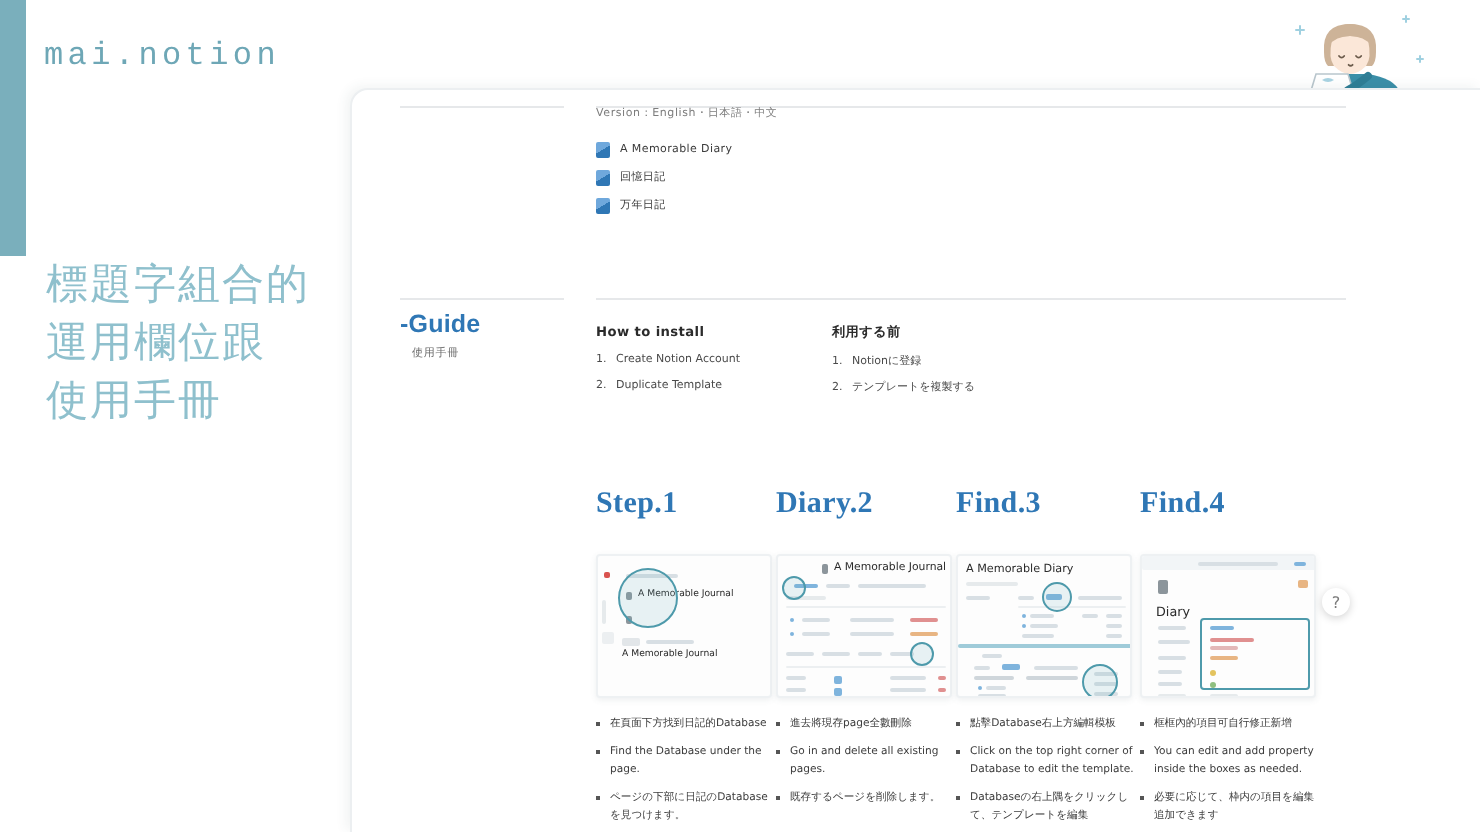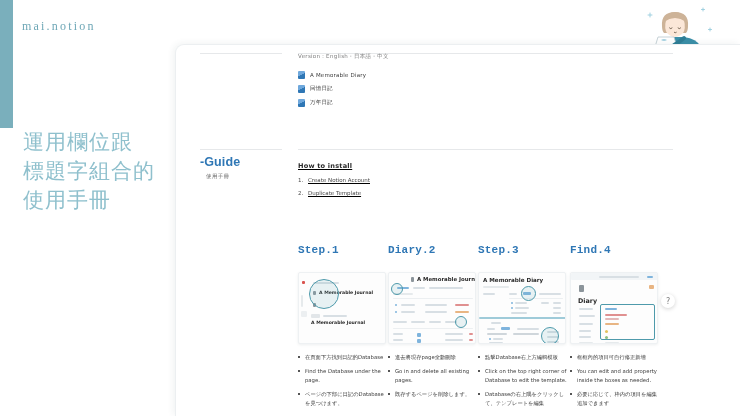--- a/index.html
+++ b/index.html
@@ -13,22 +13,22 @@
 
   
   .teal-bar {
     position:absolute; left:0; top:0; width:13px; height:128px;
     background:#7aafbc;
   }
 
   
   .logo {
     position:absolute; left:22px; top:19px;
-    font-size:12px; letter-spacing:2.2px; color:#6ea7b6;
-    font-family:Liberation Serif, serif; font-weight:400;
+    font-size:16px; letter-spacing:2.2px; color:#6ea7b6;
+    font-family:Liberation Mono, monospace; font-weight:400;
   }
 
   
   .headline {
     position:absolute; left:23px; top:128px;
     font-size:21px; line-height:29px; letter-spacing:1px;
     color:#8fc0cd; font-weight:400;
     font-family:"DejaVu Sans", sans-serif;
   }
   .headline span { display:block; white-space:nowrap; }
@@ -94,22 +94,22 @@
     margin-bottom:4px; padding-left:10px; position:relative;
     font-family:"DejaVu Sans", sans-serif;
   }
   .gcol li:before {
     content:counter(g) "."; position:absolute; left:0; color:#4a4a4a;
   }
 
   
   .step { position:absolute; width:90px; }
   .step-title {
-    font-size:11px; font-weight:700; color:#2f77b5; letter-spacing:.2px;
-    font-family:Liberation Mono, monospace;
+    font-size:15px; font-weight:700; color:#2f77b5; letter-spacing:.2px;
+    font-family:Liberation Serif, serif;
   }
   .shot {
     margin-top:16px; width:88px; height:72px; background:#fdfdfd;
     border:1px solid #eef1f3; border-radius:2px; position:relative;
     overflow:hidden; box-shadow:0 1px 3px rgba(80,100,110,.10);
   }
   .step-notes { margin-top:9px; }
   .step-notes li {
     list-style:none; position:relative; padding-left:7px;
     font-size:5.3px; line-height:8.4px; color:#3c3c3c; margin-bottom:6px;
@@ -127,21 +127,21 @@
   .ln.red  { background:#e09090; }
   .ln.org  { background:#e8b583; }
   .hl-circle {
     position:absolute; border:1.6px solid #4e9aab; border-radius:50%;
     background:rgba(120,180,195,.16);
   }
   .hl-rect {
     position:absolute; border:1.3px solid #4e9aab; border-radius:2px;
   }
   .shot-head {
-    position:absolute; font-size:4.6px; font-weight:700; color:#2a2a2a;
+    position:absolute; font-size:4.6px; font-weight:400; color:#2a2a2a;
     font-family:"DejaVu Sans", sans-serif; white-space:nowrap;
   }
 
   
   .help {
     position:absolute; left:661px; top:294px; width:14px; height:14px;
     border-radius:50%; background:#fff; box-shadow:0 1px 4px rgba(0,0,0,.18);
     display:flex; align-items:center; justify-content:center;
     font-size:8px; color:#7a7a7a; font-family:"DejaVu Sans", sans-serif;
   }
@@ -149,22 +149,22 @@
 </head>
 <body>
 
 <div class="page">
 
   <div class="teal-bar"></div>
 
   <div class="logo">mai.notion</div>
 
   <div class="headline">
+    <span>標題字組合的</span>
     <span>運用欄位跟</span>
-    <span>標題字組合的</span>
     <span>使用手冊</span>
   </div>
 
   <svg class="illus" viewBox="0 0 78 52">
     <g fill="none" stroke="#9fd0e0" stroke-width="1" stroke-linecap="round">
       <path d="M10 9 l0 4 M8 11 l4 0"></path>
       <path d="M63 4 l0 3 M61.5 5.5 l3 0"></path>
       <path d="M70 24 l0 3 M68.5 25.5 l3 0"></path>
     </g>
 
@@ -214,28 +214,35 @@
       </div>
 
       <div class="hr" style="left:24px; top:104px; width:82px;"></div>
       <div class="hr" style="left:122px; top:104px; width:375px;"></div>
 
       <div class="sec-label" style="left:24px; top:110px;">
         <div class="sec-title">-Guide</div>
         <div class="sec-sub">使用手冊</div>
       </div>
 
-      <div class="gcol" style="left:122px; top:117px;text-decoration:underline;">
+      <div class="gcol" style="left:122px; top:117px;">
         <h4>How to install</h4>
         <ol>
           <li>Create Notion Account</li>
           <li>Duplicate Template</li>
         </ol>
       </div>
 
+      <div class="gcol" style="left:240px; top:117px;">
+        <h4>利用する前</h4>
+        <ol>
+          <li>Notionに登録</li>
+          <li>テンプレートを複製する</li>
+        </ol>
+      </div>
 
 
       <div class="step" style="left:122px; top:199px;">
         <div class="step-title">Step.1</div>
         <div class="shot">
           <div class="ln" style="left:3px;top:8px;width:3px;height:3px;background:#d9534f;"></div>
           <div class="ln" style="left:14px;top:9px;width:26px;height:2px;"></div>
           <div class="ln dark" style="left:14px;top:18px;width:3px;height:4px;"></div>
           <div class="shot-head" style="left:20px; top:17px;">A Memorable Journal</div>
           <div class="ln" style="left:10px;top:15px;width:70px;height:9px;background:#eef2f5;z-index:-1;"></div>
@@ -289,21 +296,21 @@
           <div class="hl-circle" style="left:66px; top:43px; width:12px; height:12px;"></div>
         </div>
         <ul class="step-notes">
           <li>進去將現存page全數刪除</li>
           <li>Go in and delete all existing pages.</li>
           <li>既存するページを削除します。</li>
         </ul>
       </div>
 
       <div class="step" style="left:302px; top:199px;">
-        <div class="step-title">Step.3</div>
+        <div class="step-title">Find.3</div>
         <div class="shot">
           <div class="shot-head" style="left:4px; top:4px; font-size:5.6px;">A Memorable Diary</div>
           <div class="ln" style="left:4px;top:13px;width:26px;height:1.6px;background:#e6eaec;"></div>
           <div class="ln" style="left:4px;top:20px;width:12px;height:2px;"></div>
           <div class="ln" style="left:30px;top:20px;width:8px;height:2px;"></div>
           <div class="ln blue" style="left:44px;top:19px;width:8px;height:3.4px;"></div>
           <div class="ln" style="left:60px;top:20px;width:22px;height:2px;"></div>
           <div class="ln" style="left:30px;top:25px;width:54px;height:1.3px;background:#eceff1;"></div>
           <div class="ln" style="left:32px;top:29px;width:2px;height:2px;background:#7fb4dd;"></div>
           <div class="ln" style="left:36px;top:29px;width:12px;height:1.8px;"></div>

